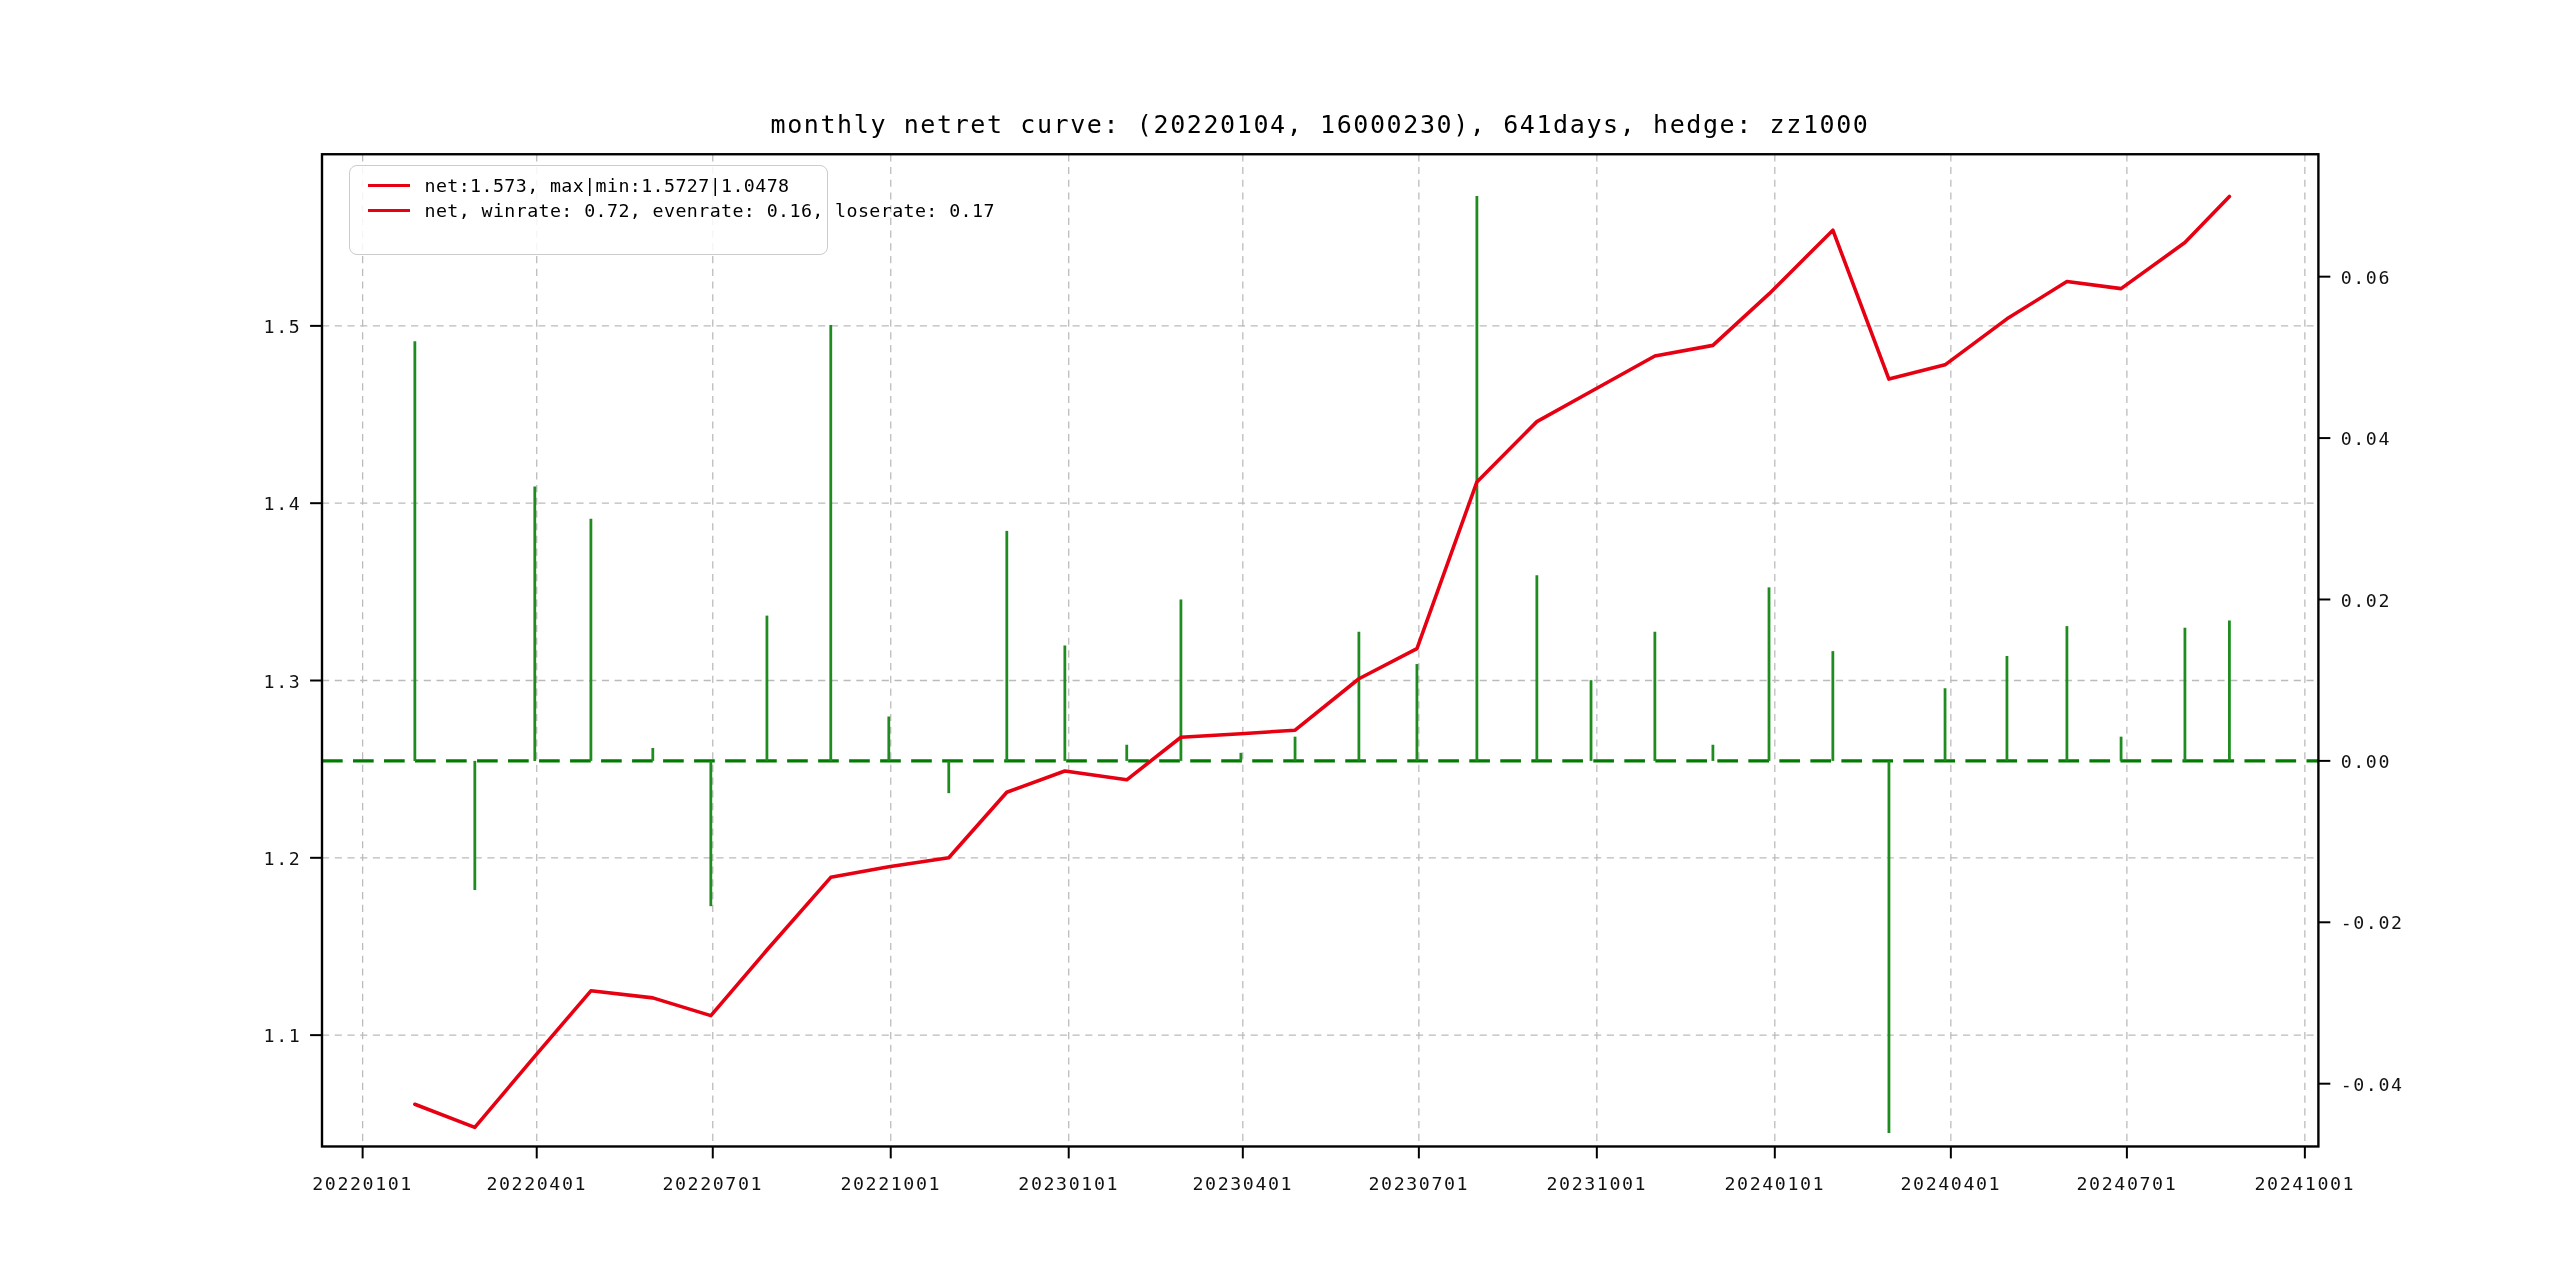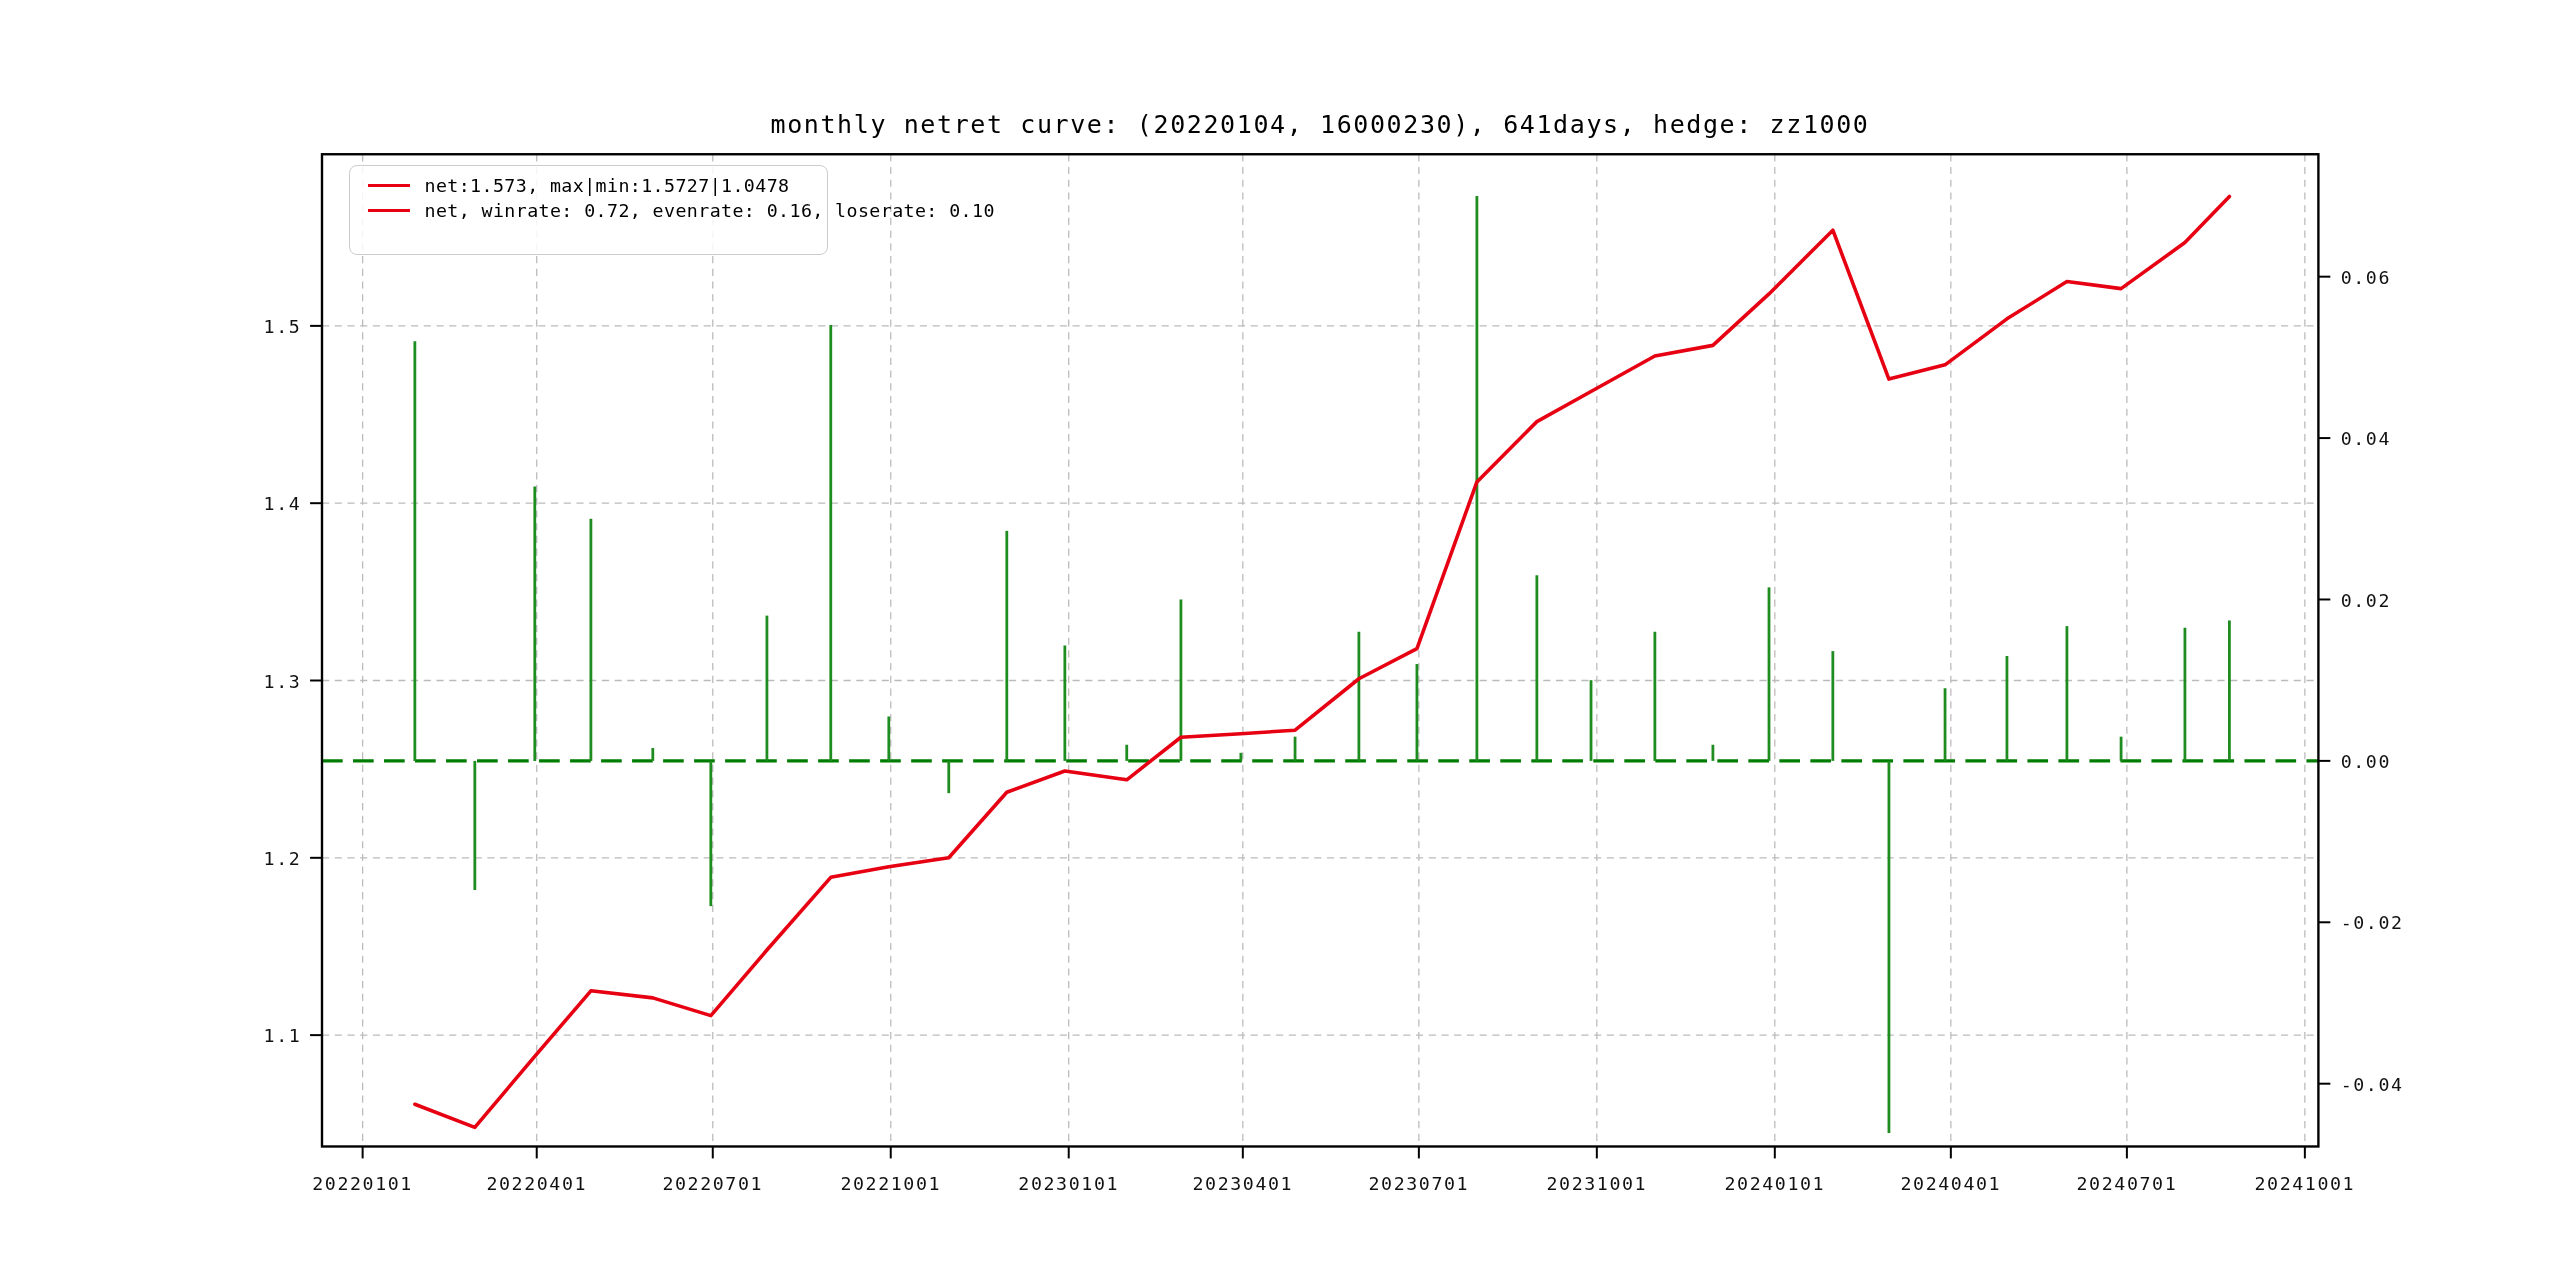--- a/index.html
+++ b/index.html
@@ -134,18 +134,18 @@
       <rect x="405" y="194" width="2511" height="1248" fill="none" stroke="#000000" stroke-width="3"></rect>
     </svg>
 
   <div class="legend">
     <div class="legend-row">
       <span class="legend-swatch"></span>
       <span class="legend-label">net:1.573, max|min:1.5727|1.0478</span>
     </div>
     <div class="legend-row">
       <span class="legend-swatch"></span>
-      <span class="legend-label">net, winrate: 0.72, evenrate: 0.16, loserate: 0.10</span>
+      <span class="legend-label">net, winrate: 0.72, evenrate: 0.16, loserate: 0.17</span>
     </div>
   </div>
 
 </div>
 
 
 </body></html>

